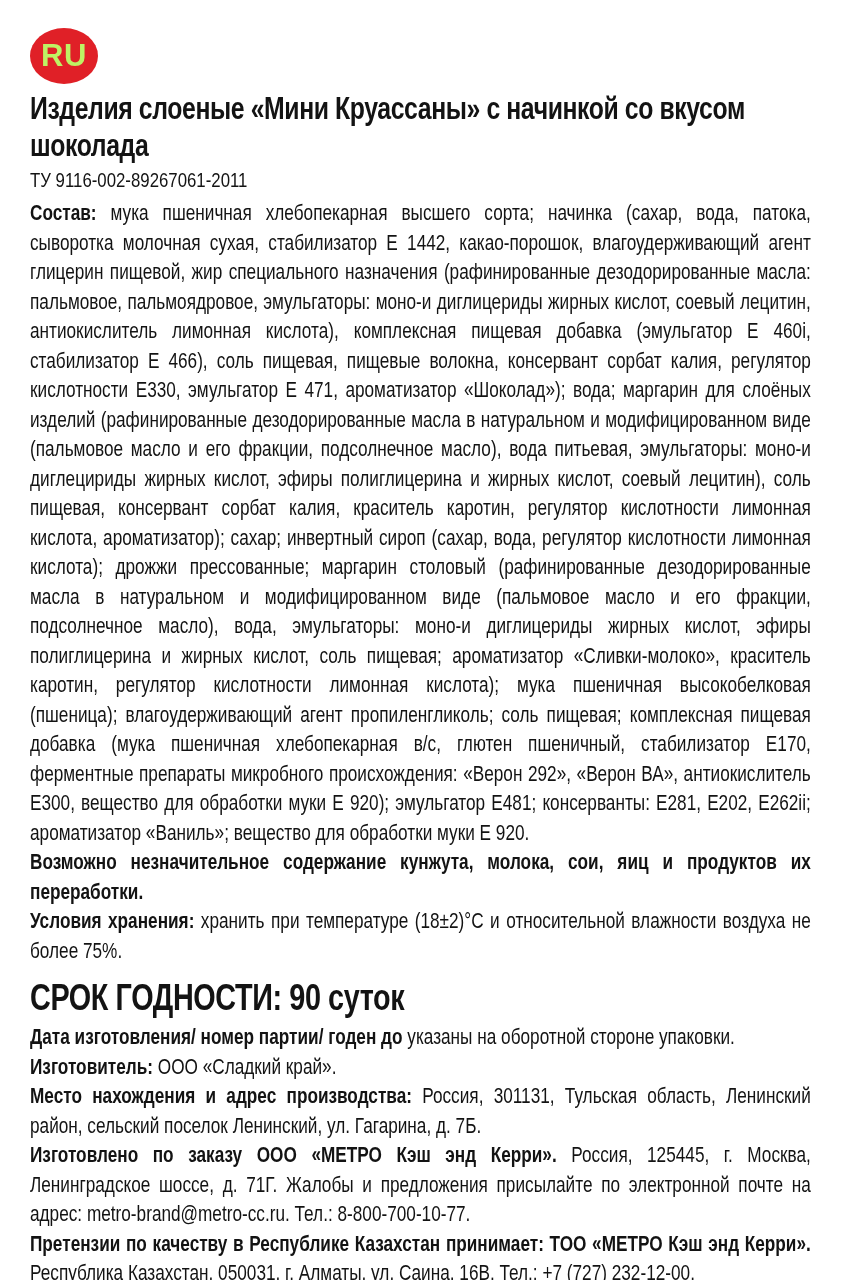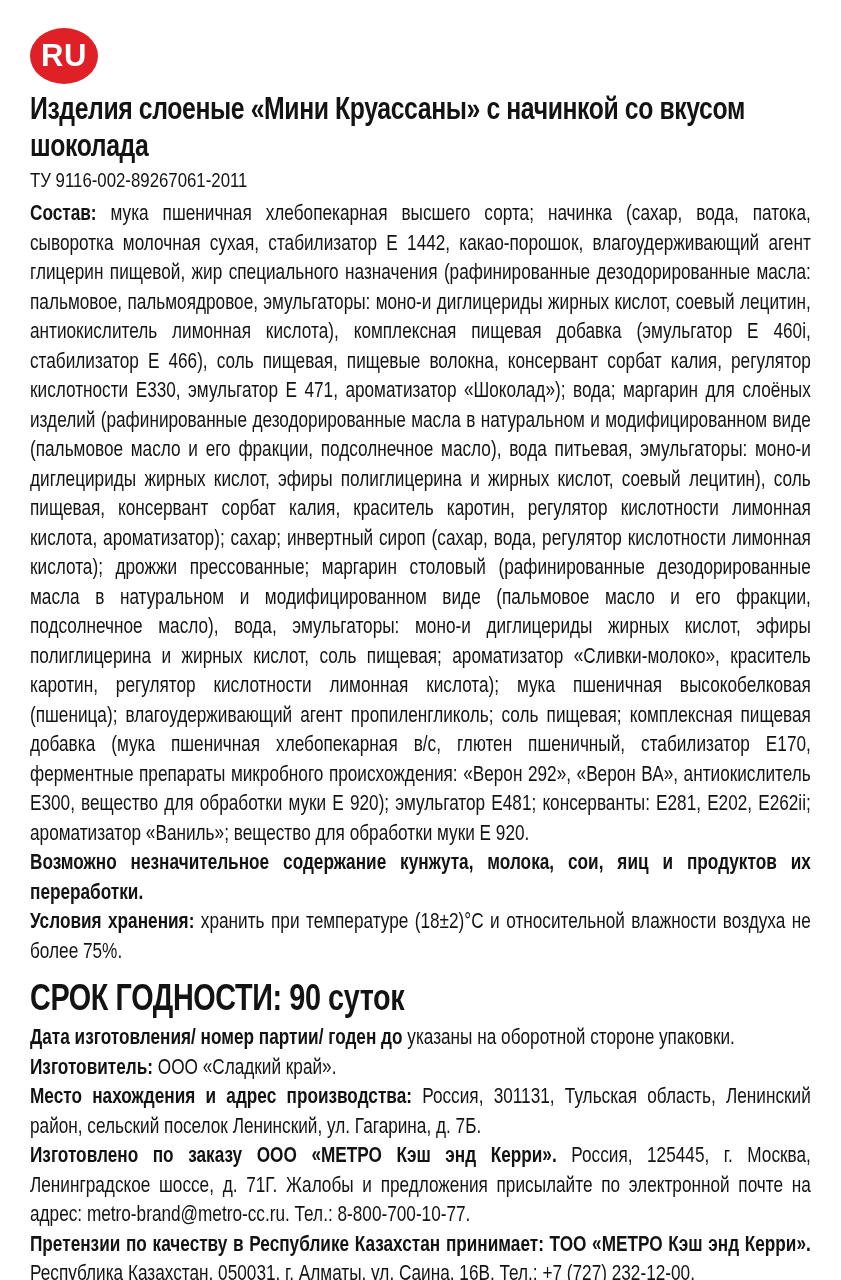--- a/index.html
+++ b/index.html
@@ -22,21 +22,21 @@
   .condensed {
     width: 976px;
     transform: scaleX(0.8);
     transform-origin: 0 0;
   }
   .badge {
     width: 68px;
     height: 56px;
     border-radius: 50%;
     background: #e02027;
-    color: #ffffff;
+    color: #bef264;
     font-weight: 700;
     font-size: 31px;
     display: flex;
     align-items: center;
     justify-content: center;
     letter-spacing: 0.5px;
   }
   .title {
     margin: 6px 0 0 0;
     font-size: 31px;

